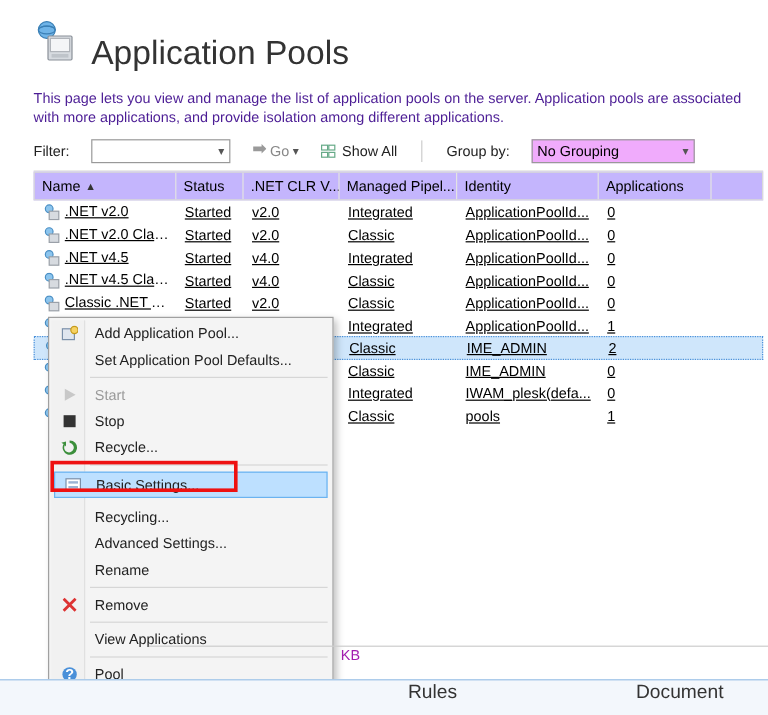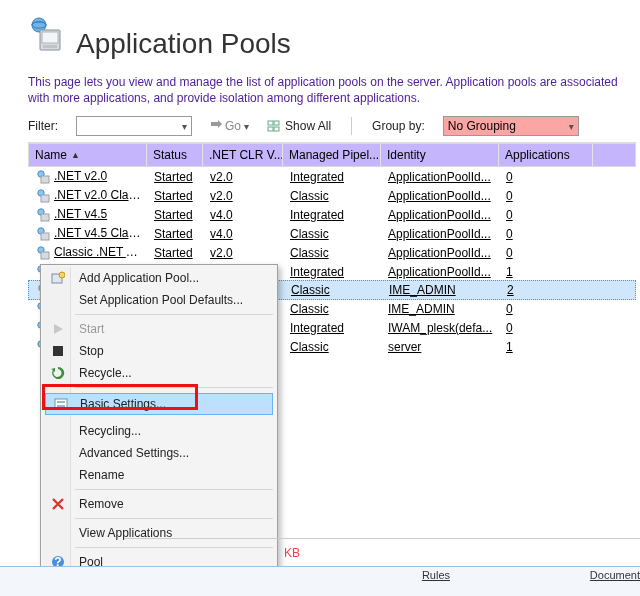--- a/index.html
+++ b/index.html
@@ -8,43 +8,43 @@
 .header { display: flex; align-items: center; gap: 12px; margin-bottom: 14px; }
 .header h1 { font-size: 28px; font-weight: 400; color: #333; margin-top: 20px; }
 .hdr-icon { width: 36px; height: 36px; }
 .intro { color: #4c1d95; line-height: 1.35; margin-bottom: 10px; }
 .toolbar { display: flex; align-items: center; gap: 18px; margin-bottom: 6px; }
 .toolbar .lbl { color: #222; }
 .filter-box { width: 116px; height: 20px; border: 1px solid #999; background: #fff; display: flex; align-items: center; justify-content: flex-end; padding: 0 4px; }
 .toolbar .sep { width: 1px; height: 18px; background: #ccc; margin: 0 2px; }
 .go { color: #888; display: flex; align-items: center; gap: 3px; justify-content: center; }
 .showall { display: flex; align-items: center; gap: 4px; color: #222; }
-.group-dd { width: 136px; height: 20px; border: 1px solid #999; background: #fca5a5; display: flex; align-items: center; justify-content: space-between; padding: 0 4px; }
+.group-dd { width: 136px; height: 20px; border: 1px solid #999; background: #f0abfc; display: flex; align-items: center; justify-content: space-between; padding: 0 4px; }
 .chev { font-size: 10px; color: #555; }
 .grid { border-top: 1px solid #ddd; }
 .ghead { display: flex; border: 1px solid #d9d9d9; background: #c4b5fd; height: 24px; align-items: center; }
 .gh { padding: 0 6px; border-right: 1px solid #e3e3e3; height: 100%; display: flex; align-items: center; gap: 4px; overflow: hidden; white-space: nowrap; }
 .c-name{width:118px}.c-status{width:56px}.c-clr{width:80px}.c-pipe{width:98px}.c-id{width:118px}.c-apps{width:94px}
 .sort-arr { font-size: 9px; color: #333; }
 .rows { }
 .row { display: flex; align-items: center; height: 19px; padding-left:2px;text-decoration:underline; }
 .row.selected { background: #cfe6fb; border: 1px dotted #4a90d9; height: 20px; margin: -1px 0; }
 .cell { padding: 0 6px; overflow: hidden; white-space: nowrap; text-overflow: ellipsis; }
 .pool-icon { width: 14px; height: 14px; display: inline-block; vertical-align: middle; margin-right: 4px; }
 .context-menu { position: absolute; left: 40px; top: 264px; width: 238px; background: #f4f4f4; border: 1px solid #a0a0a0; box-shadow: 3px 3px 6px rgba(0,0,0,0.25); padding: 2px; }
 .cm-iconcol { position: absolute; left: 2px; top: 2px; bottom: 2px; width: 28px; background: #f1f1f1; border-right: 1px solid #e0e0e0; }
 .cm-item { position: relative; display: flex; align-items: center; height: 22px; padding-left: 36px; cursor: default; color: #222; }
 .cm-item.disabled { color: #9a9a9a; }
 .cm-item.highlight { background: #bde0ff; border: 1px solid #6bb3f0; margin: 5px 2px; padding-left: 34px; }
 .cm-sep { height: 1px; background: #d6d6d6; margin: 3px 2px 3px 32px; }
 .cm-icon { position: absolute; left: 7px; width: 16px; height: 16px; display: flex; align-items: center; justify-content: center; }
 .redbox { position: absolute; left: 42px; top: 384px; width: 156px; height: 26px; border: 3px solid #e11; pointer-events: none; }
-.statusbar { position: absolute; left: 124px; bottom: 36px; right: 0; height: 22px; border-top: 1px solid #ccc; display: flex; align-items: flex-end; color: #ef4444; }
+.statusbar { position: absolute; left: 124px; bottom: 36px; right: 0; height: 22px; border-top: 1px solid #ccc; display: flex; align-items: flex-start; color: #a21caf; }
 .bottom-entities { position: absolute; left: 0; bottom: 0; right: 0; height: 30px; border-top: 1px solid #9cc1e6; background: #f3f7fc; display: flex; align-items: flex-start; padding-top:2px; }
-.ent { width: 120px; text-align: right; font-size: 11px; color: #333; text-decoration: underline; }
+.ent { width: 120px; text-align: left; font-size: 16px; color: #333; }
 .ent.first { margin-left: 340px; }
 svg { display: block; }
 </style>
 </head>
 <body>
 
 <div class="page">
   <div class="header">
     <span class="hdr-icon">
       <svg width="36" height="36" viewBox="0 0 36 36">
@@ -203,21 +203,21 @@
           <div class="cell c-apps">0</div>
         </div>
         <div class="row">
           <div class="cell c-name"><span class="pool-icon"><svg width="14" height="14">
                 <circle cx="5" cy="4" r="3.2" fill="#8cc5ee" stroke="#4b8fc4"></circle>
                 <rect x="5" y="6" width="8" height="7" fill="#d7dbe0" stroke="#9aa0a8"></rect>
               </svg></span></div>
           <div class="cell c-status"></div>
           <div class="cell c-clr"></div>
           <div class="cell c-pipe">Classic</div>
-          <div class="cell c-id">server</div>
+          <div class="cell c-id">pools</div>
           <div class="cell c-apps">1</div>
         </div>
       </div>
   </div>
 </div>
 
 <div class="context-menu">
   <div class="cm-iconcol"></div>
   <div class="cm-item">
     <span class="cm-icon">

